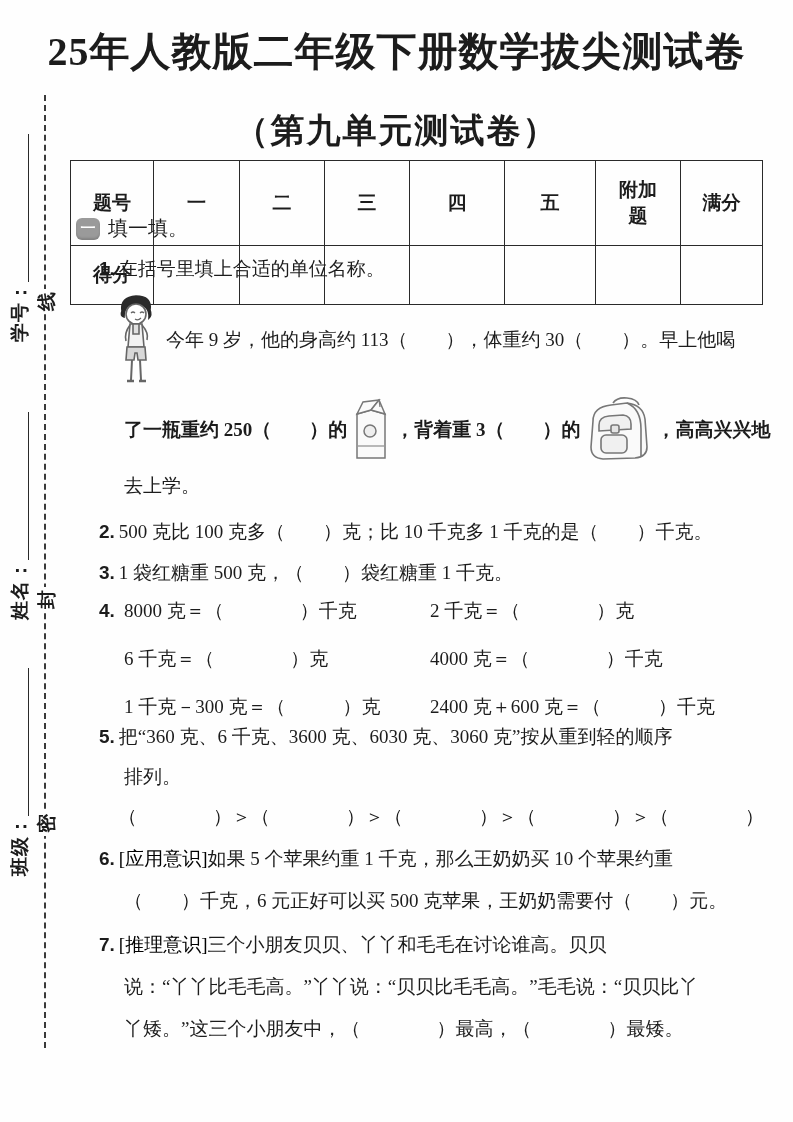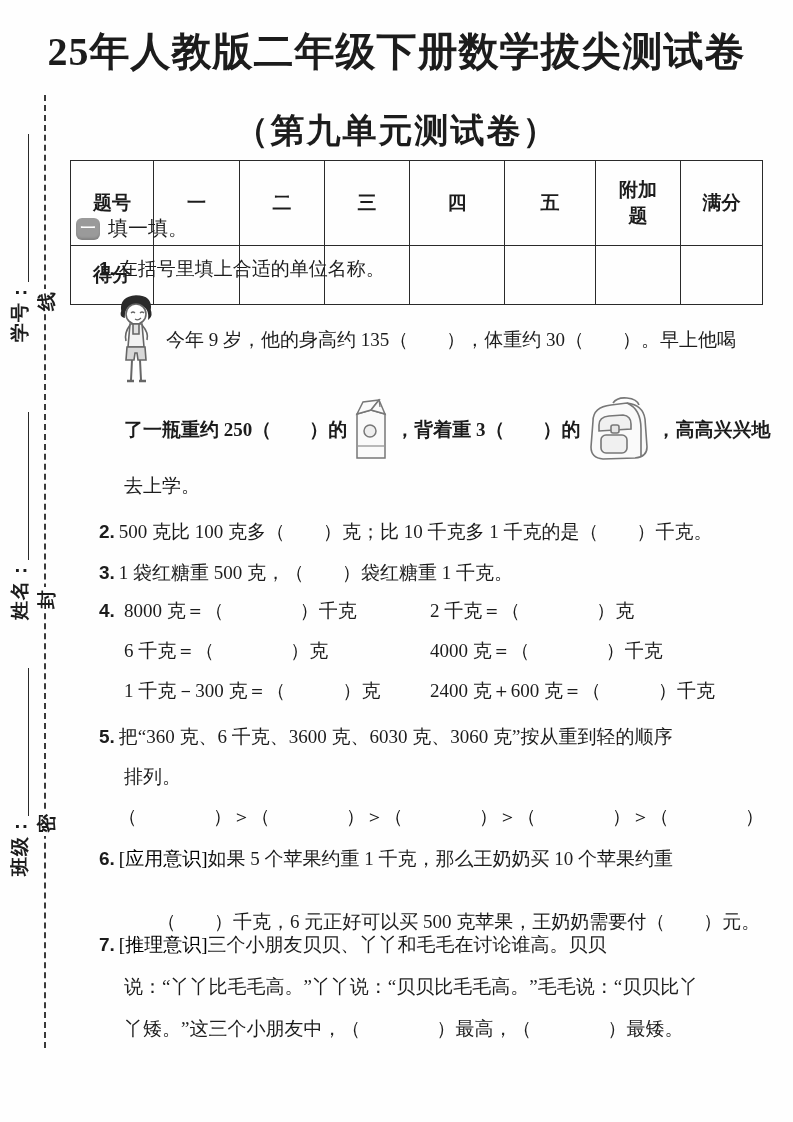--- a/index.html
+++ b/index.html
@@ -35,21 +35,21 @@
            box-shadow:inset 0 -2px 2px rgba(0,0,0,.15); }
   .sec-title { font-weight:normal; }
   .sec-note { font-size:19px; }
 
   
   .q { position:absolute; font-size:19px; white-space:nowrap; }
   .qnum { font-weight:bold; font-family:"Liberation Sans","DejaVu Sans",sans-serif; margin-right:4px; }
   .tag { color:#000000; }
   .rowflex { display:flex; align-items:center; }
   .rowflex svg { flex:0 0 auto; margin:0 2px; }
-  .q4grid { position:absolute; left:124px; top:598px; display:grid; grid-template-columns:306px auto; row-gap:14px; font-size:19px; white-space:nowrap; }
+  .q4grid { position:absolute; left:124px; top:598px; display:grid; grid-template-columns:306px auto; row-gap:22px; font-size:19px; white-space:nowrap; }
   .boy-wrap { position:absolute; left:106px; top:291px; }
 </style>
 </head>
 <body>
 
 <div class="page">
 
   <div class="seal-dash"></div>
 
   <div class="side-entry" style="top:342px;">
@@ -124,21 +124,21 @@
         <path d="M27 33 h6 v10 h-6 z" fill="#e0e0e0"></path>
         <path d="M24 34 q-6 8 -4 16 M36 34 q7 8 5 15"></path>
         <path d="M21 56 h18 l1 13 h-8 l-1 -7 h-2 l-1 7 h-8 z" fill="#d8d8d8"></path>
         <path d="M26 69 l-1 20 M34 69 l1 20" stroke-width="2"></path>
         <path d="M21 90 h7 M33 90 h7" stroke-width="2.4"></path>
       </g>
     </svg>
   </div>
 
   <div class="q" style="left:166px; top:327px;">
-    <span>今年 9 岁，他的身高约 135（　　），体重约 30（　　）。早上他喝</span>
+    <span>今年 9 岁，他的身高约 113（　　），体重约 30（　　）。早上他喝</span>
   </div>
 
   <div class="q rowflex" style="left:124px; top:396px; height:68px;font-weight:bold;">
     <span>了一瓶重约 250（　　）的</span>
     <svg width="44" height="64" viewBox="0 0 44 64">
       <g fill="#fafafa" stroke="#777" stroke-width="1.5">
         <path d="M8 16 L22 12 L36 16 L36 60 L8 60 Z"></path>
         <path d="M8 16 L14 4 L30 2 L22 12 Z"></path>
         <path d="M22 12 L30 2 L36 16 Z"></path>
         <path d="M30 2 L31 9" stroke-width="1.2"></path>
@@ -190,21 +190,21 @@
   <div class="q" style="left:124px; top:764px;">
     <span>排列。</span>
   </div>
   <div class="q" style="left:118px; top:804px;">
     <span>（　　　　）＞（　　　　）＞（　　　　）＞（　　　　）＞（　　　　）</span>
   </div>
 
   <div class="q" style="left:99px; top:846px;">
     <span class="qnum">6.</span><span class="tag">[应用意识]</span><span>如果 5 个苹果约重 1 千克，那么王奶奶买 10 个苹果约重</span>
   </div>
-  <div class="q" style="left:124px; top:909px;margin-left:33px;">
+  <div class="q" style="left:124px; top:888px;">
     <span>（　　）千克，6 元正好可以买 500 克苹果，王奶奶需要付（　　）元。</span>
   </div>
 
   <div class="q" style="left:99px; top:932px;">
     <span class="qnum">7.</span><span class="tag">[推理意识]</span><span>三个小朋友贝贝、丫丫和毛毛在讨论谁高。贝贝</span>
   </div>
   <div class="q" style="left:124px; top:1016px;">
     <span>丫矮。”这三个小朋友中，（　　　　）最高，（　　　　）最矮。</span>
   </div>
   <div class="q" style="left:124px; top:974px;">

